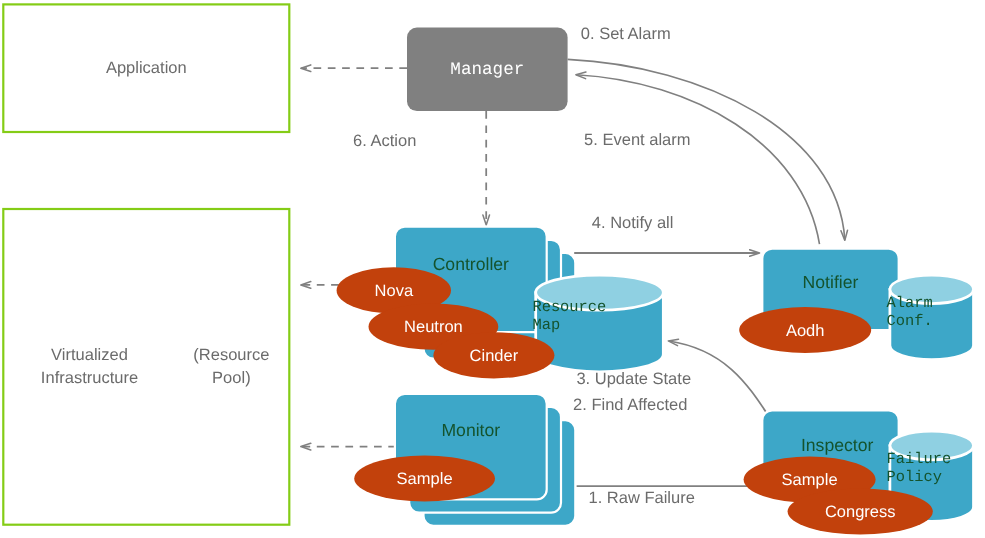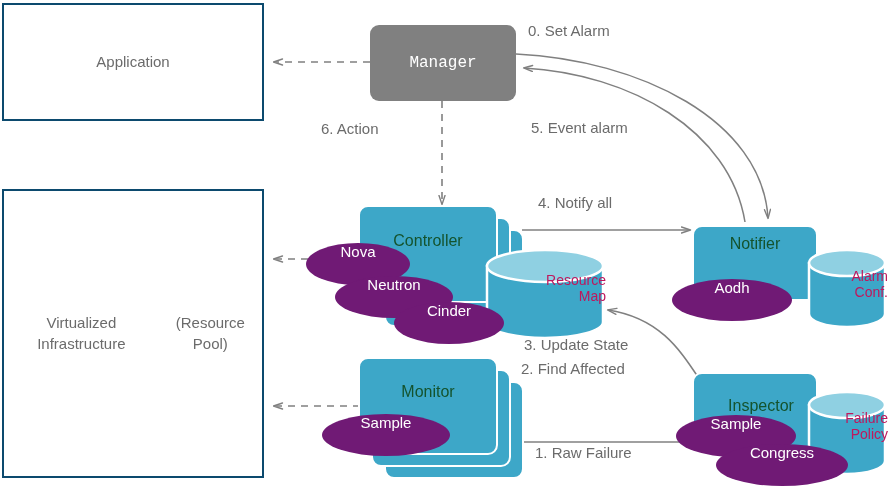--- a/index.html
+++ b/index.html
@@ -19,21 +19,21 @@
     position:absolute;
     left:0; top:0;
     width:895px; height:489px;
     overflow:visible;
   }
   #edge-layer{ z-index:1; }
 
   .plain-box{
     position:absolute;
     box-sizing:border-box;
-    border:2px solid #0c4a6e;
+    border:2px solid #84cc16;
     background:#ffffff;
     display:flex;
     align-items:center;
     justify-content:center;
     text-align:center;
     color:#6b6b6b;
     font-size:15px;
     line-height:1.35;
     z-index:2;
   }
@@ -68,39 +68,40 @@
   .node-title{
     position:absolute;
     color:#14532d;
     font-size:16px;
     white-space:nowrap;
     z-index:7;
     text-align:center;
   }
   .pill{
     position:absolute;
-    background:#701a75;
+    background:#c2410c;
     border-radius:50%;
     display:flex;
-    align-items:flex-start;
+    align-items:center;
     justify-content:center;
     color:#ffffff;
     font-size:15px;
     white-space:nowrap;
     z-index:8;
   }
   .cyl{ position:absolute; z-index:5; }
   .cyl-label{
     position:absolute;
-    color:#be185d;
+    color:#14532d;
     font-size:14px;
-    text-align:right;
+    text-align:left;
     line-height:1.15;
     z-index:9;
     white-space:nowrap;
+    font-family:Liberation Mono, monospace;
   }
 </style>
 </head>
 <body>
 
 <div id="canvas">
 
   <svg class="layer" id="edge-layer" viewBox="0 0 895 489">
     <defs>
       <marker id="ah-solid" markerWidth="11" markerHeight="11" refX="9.5" refY="4" orient="auto" markerUnits="userSpaceOnUse">
@@ -175,21 +176,21 @@
     <div class="stack-card" style="left:0px; top:0px; width:140px; height:98px;"></div>
   </div>
   <div class="node-title" style="left:358px; top:383px; width:140px;">Monitor</div>
   <div class="pill" style="left:322px; top:414px; width:128px; height:42px;">
     <span>Sample</span>
   </div>
 
   <div class="stack-wrap" style="left:692px; top:225px; width:150px; height:80px;">
     <div class="stack-card" style="left:0px; top:0px; width:126px; height:76px;"></div>
   </div>
-  <div class="node-title" style="left:692px; top:235px; width:126px;">Notifier</div>
+  <div class="node-title" style="left:692px; top:249px; width:126px;">Notifier</div>
 
   <svg class="cyl" style="left:806px; top:248px; width:82px; height:82px;" viewBox="0 0 82 82">
     <path d="M3,15 L3,66 A38,13 0 0 0 79,66 L79,15 Z" fill="#3DA7C8" stroke="#ffffff" stroke-width="2.5"></path>
     <ellipse cx="41" cy="15" rx="38" ry="13" fill="#8FD0E2" stroke="#ffffff" stroke-width="2.5"></ellipse>
   </svg>
   <div class="cyl-label" style="left:806px; top:268px; width:82px;">
     <div>Alarm</div>
     <div>Conf.</div>
   </div>
 

